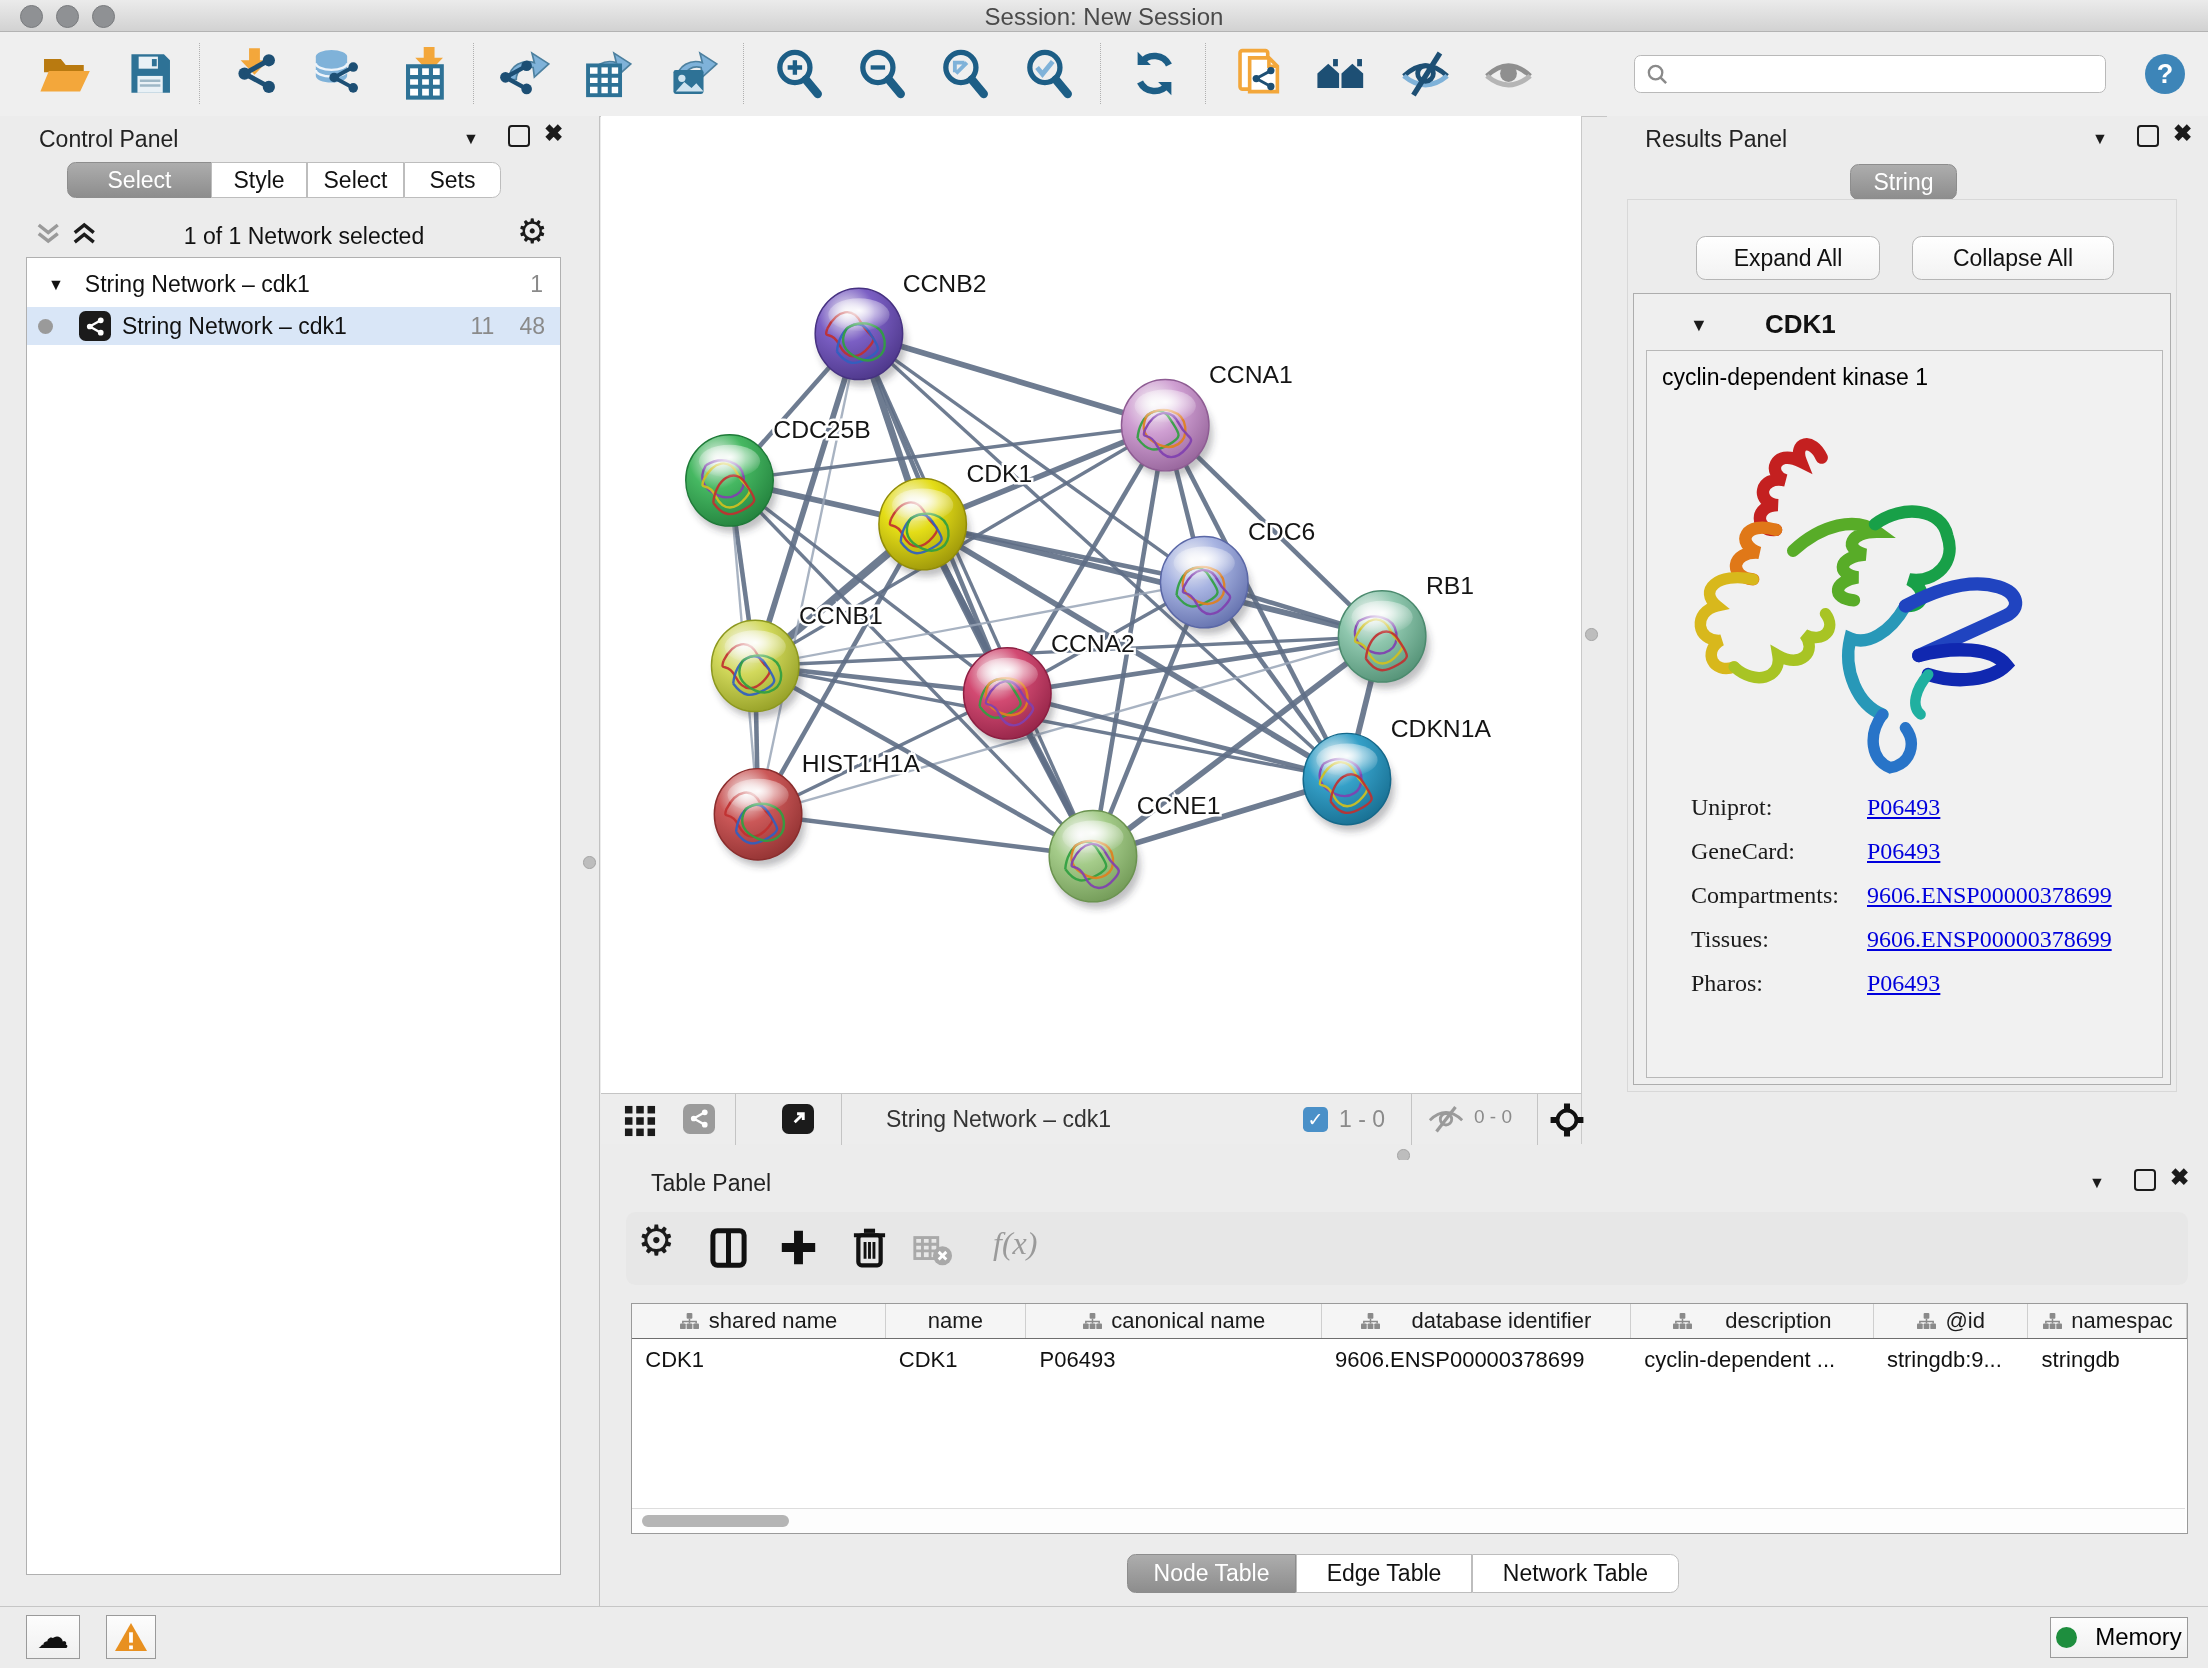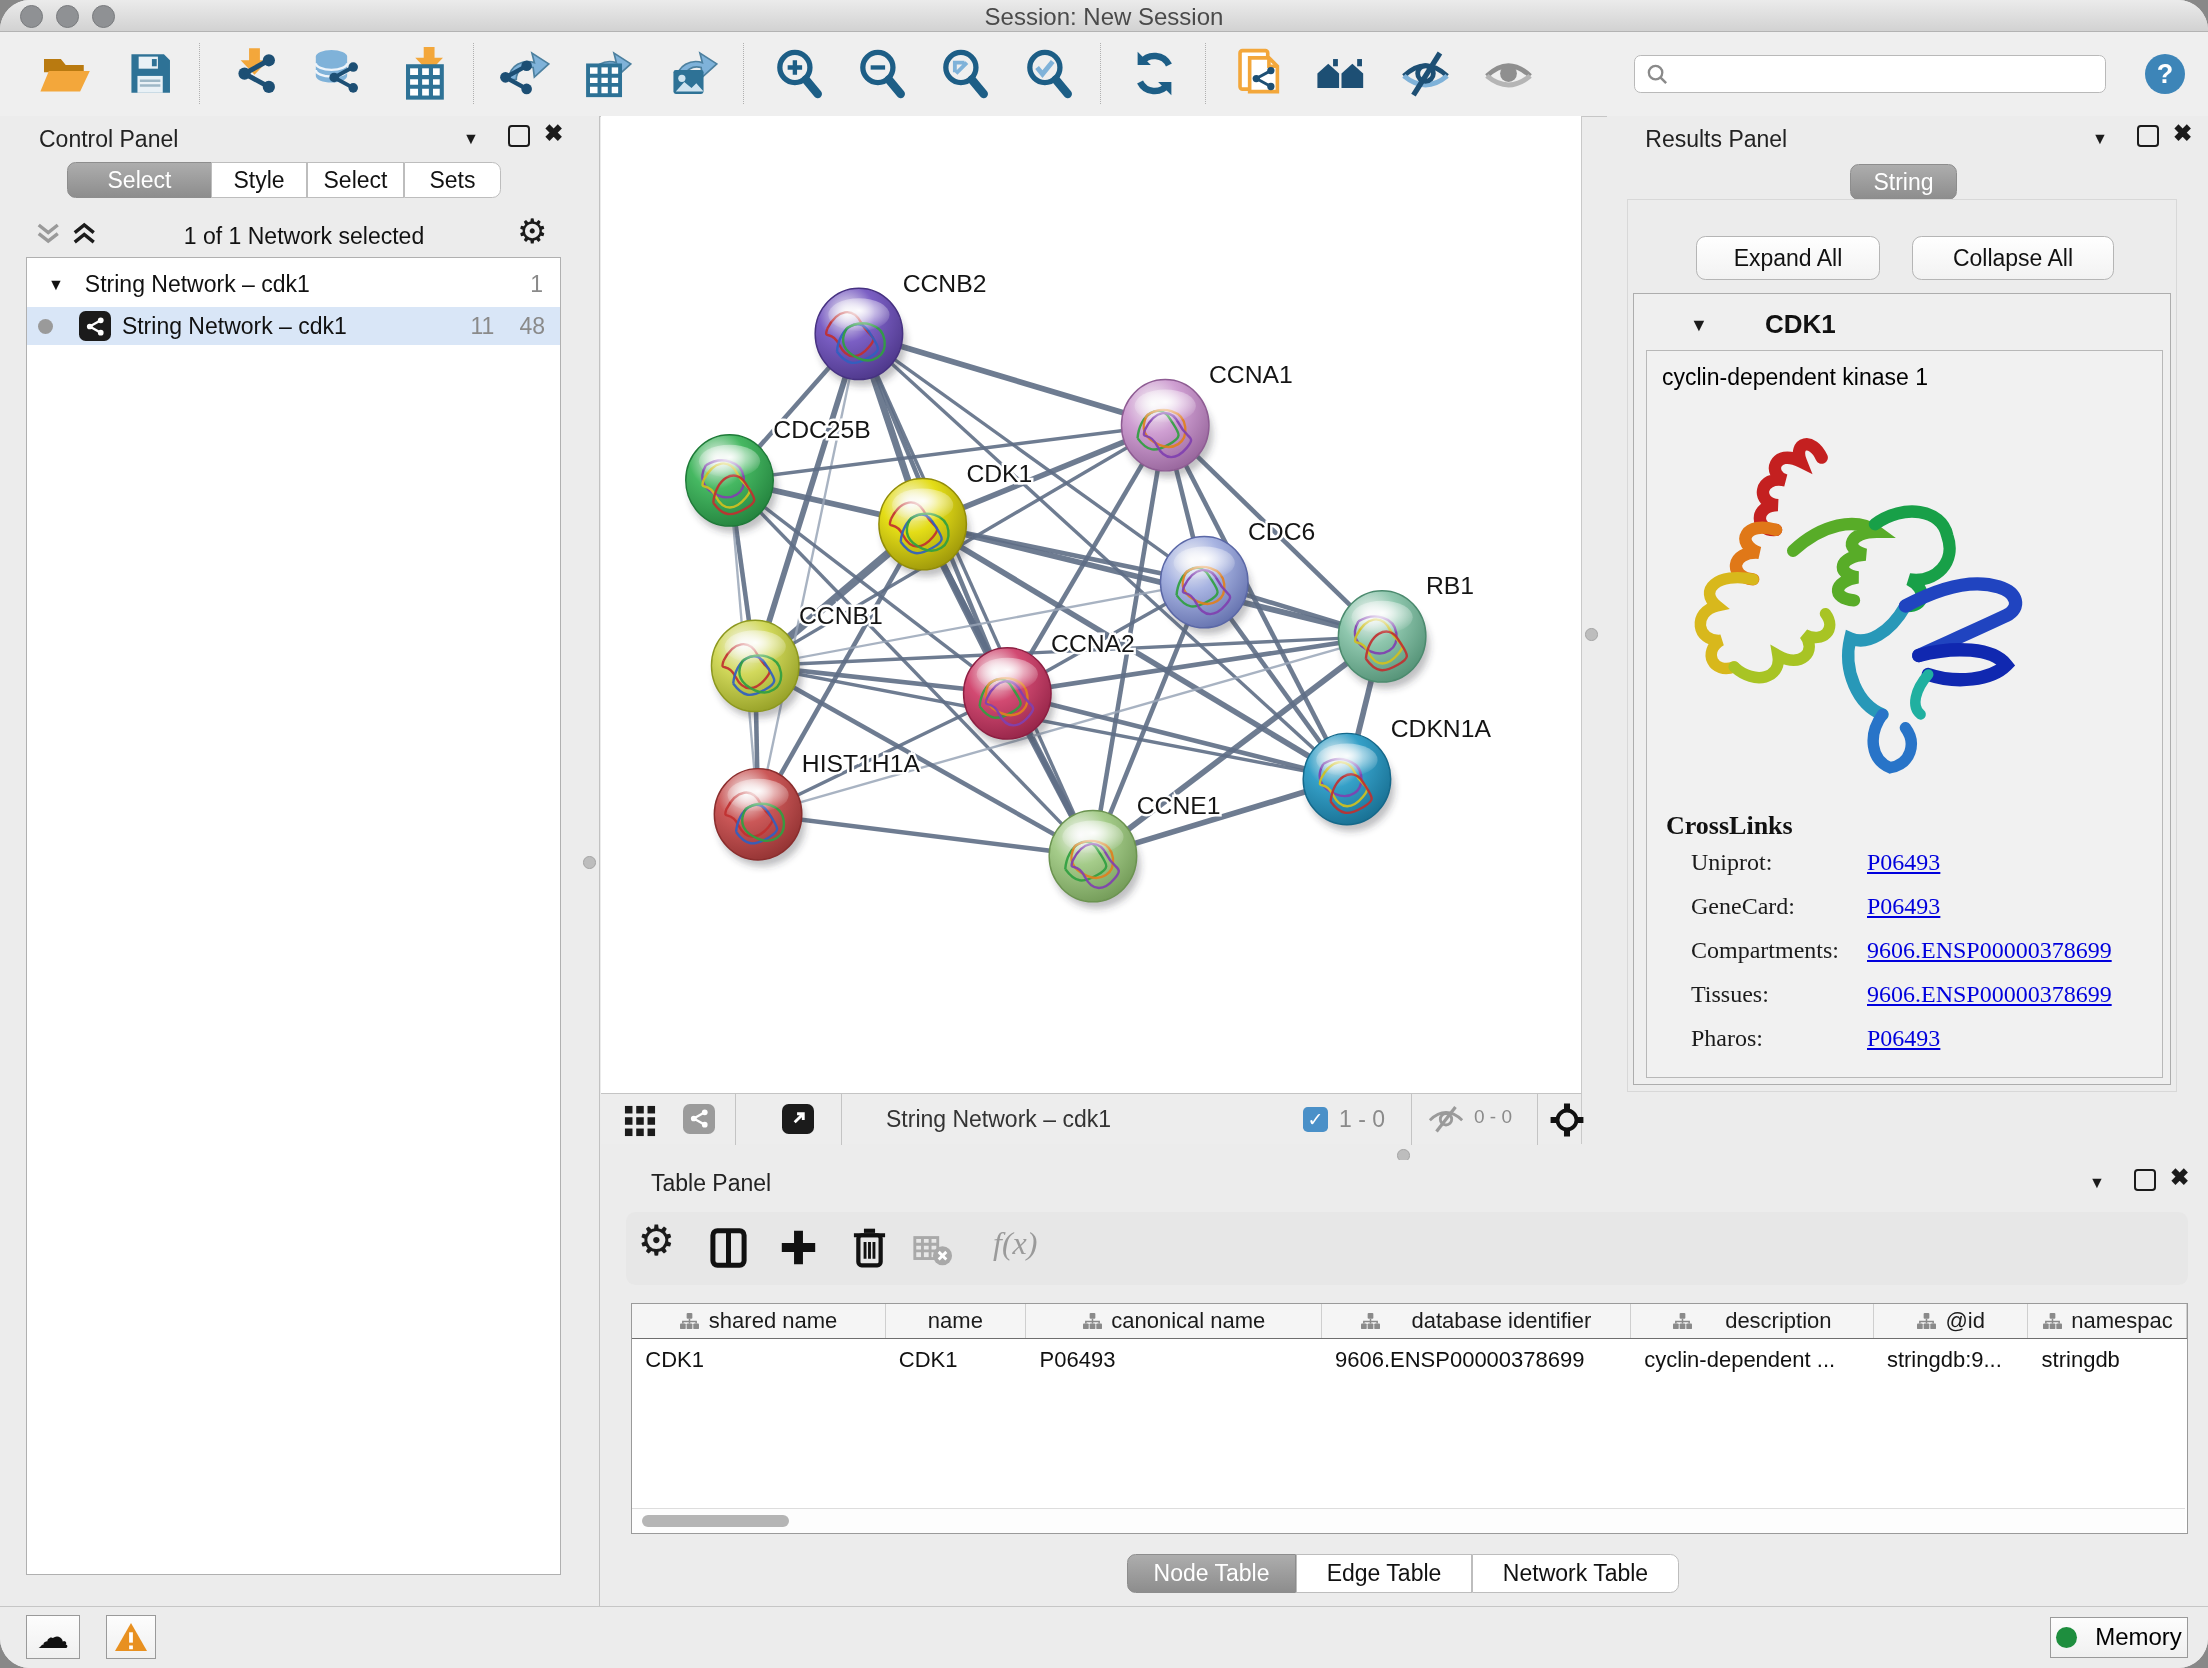--- a/index.html
+++ b/index.html
@@ -1,17 +1,17 @@
 <!DOCTYPE html>
 <html style="font-size:15px"><head>
 <meta charset="utf-8">
 <style>
   html,body{margin:0;padding:0;background:#888;}
   #app{position:relative;width:2208px;height:1668px;background:#ececec;
-       font-family:"Liberation Sans",sans-serif;overflow:hidden;border-radius:30px;
+       font-family:"Liberation Sans",sans-serif;overflow:hidden;
        -webkit-font-smoothing:antialiased;}
   .abs{position:absolute;}
   
   #titlebar{left:0;top:0;width:2208px;height:31px;
     background:linear-gradient(#ebebeb,#d2d2d2);border-bottom:1px solid #b3b3b3;}
   .tlight{width:21px;height:21px;border-radius:50%;background:#8f9194;border:1px solid #797b7e;top:4.8px;}
   #wtitle{width:2208px;text-align:center;top:2.9px;font-size:24px;color:#4a4a4a;}
   
   #toolbar{left:0;top:32px;width:2208px;height:84px;background:#efefef;border-bottom:1px solid #c6c6c6;}
   .tbslot{width:53px;height:53px;top:15px;cursor:pointer;}
@@ -613,21 +613,20 @@
         <path d="M58 250 C80 270 108 262 104 238 C128 252 146 234 132 216 C152 226 166 210 154 194" stroke="#a8c424" stroke-width="12"></path>
         <path d="M120 128 C150 100 186 92 208 108 C180 108 172 126 196 132 C168 134 164 152 188 156 C162 160 160 178 184 180" stroke="#58ac28" stroke-width="13"></path>
         <path d="M206 100 C236 78 276 84 282 112 C292 140 270 162 242 158 C262 168 258 188 238 186" stroke="#18a048" stroke-width="13"></path>
         <path d="M238 186 C222 214 198 228 180 220 C172 254 188 290 214 300" stroke="#2898b8" stroke-width="13"></path>
         <path d="M214 300 C198 322 202 348 222 356 C244 352 250 330 238 314" stroke="#2874c8" stroke-width="12"></path>
         <path d="M238 186 C268 170 304 156 336 166 C356 172 360 188 344 196 C310 212 278 226 252 238" stroke="#2044c0" stroke-width="14"></path>
         <path d="M252 238 C290 228 330 230 344 248 C328 264 292 268 262 258" stroke="#1028b0" stroke-width="14"></path>
         <path d="M262 258 C248 274 244 292 254 300" stroke="#20b0a0" stroke-width="11"></path>
       </g>
     </svg>
-    <div class="serif" style="margin:25px 0 0 19px;font-size:26px;font-weight:bold;color:#111">CrossLinks</div>
     <div id="xlinks" class="serif" style="margin:7.6px 0 0 44px">
         <div class="xrow">
           <span class="xlabel">Uniprot:</span>
           <a class="xlink" style="color: rgb(0, 0, 221);">P06493</a>
         </div>
         <div class="xrow">
           <span class="xlabel">GeneCard:</span>
           <a class="xlink" style="color: rgb(0, 0, 221);">P06493</a>
         </div>
         <div class="xrow">

